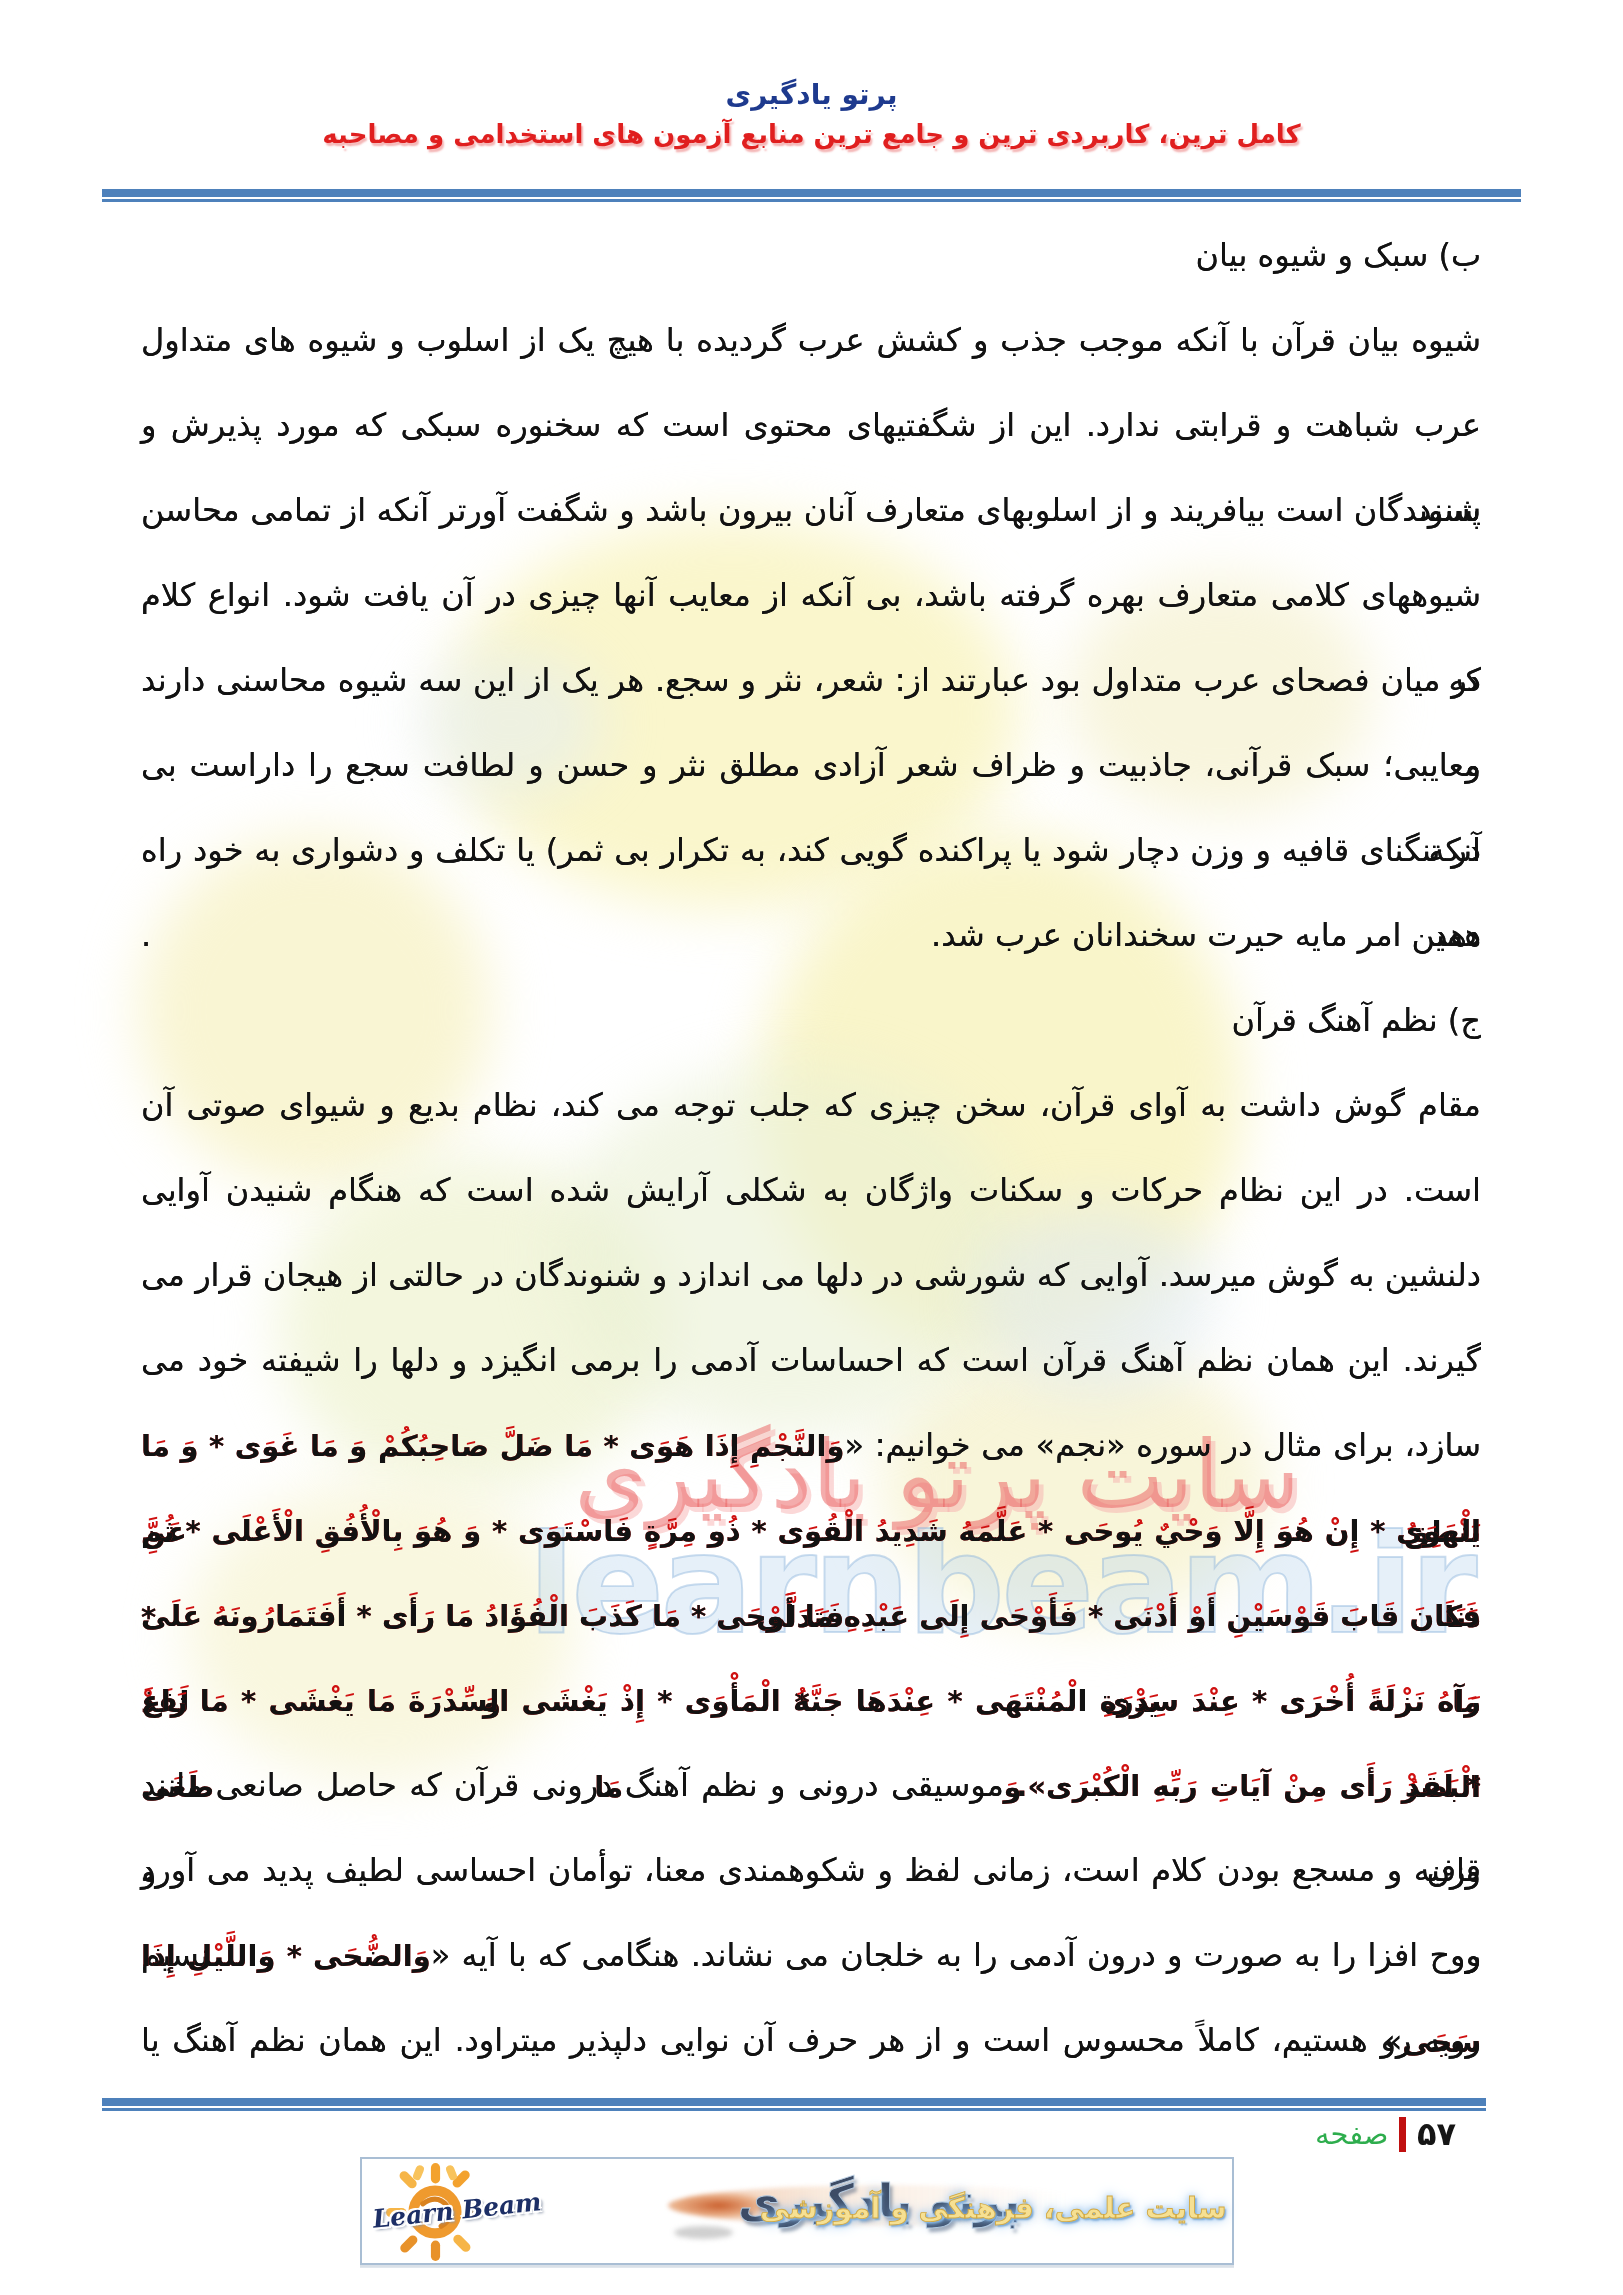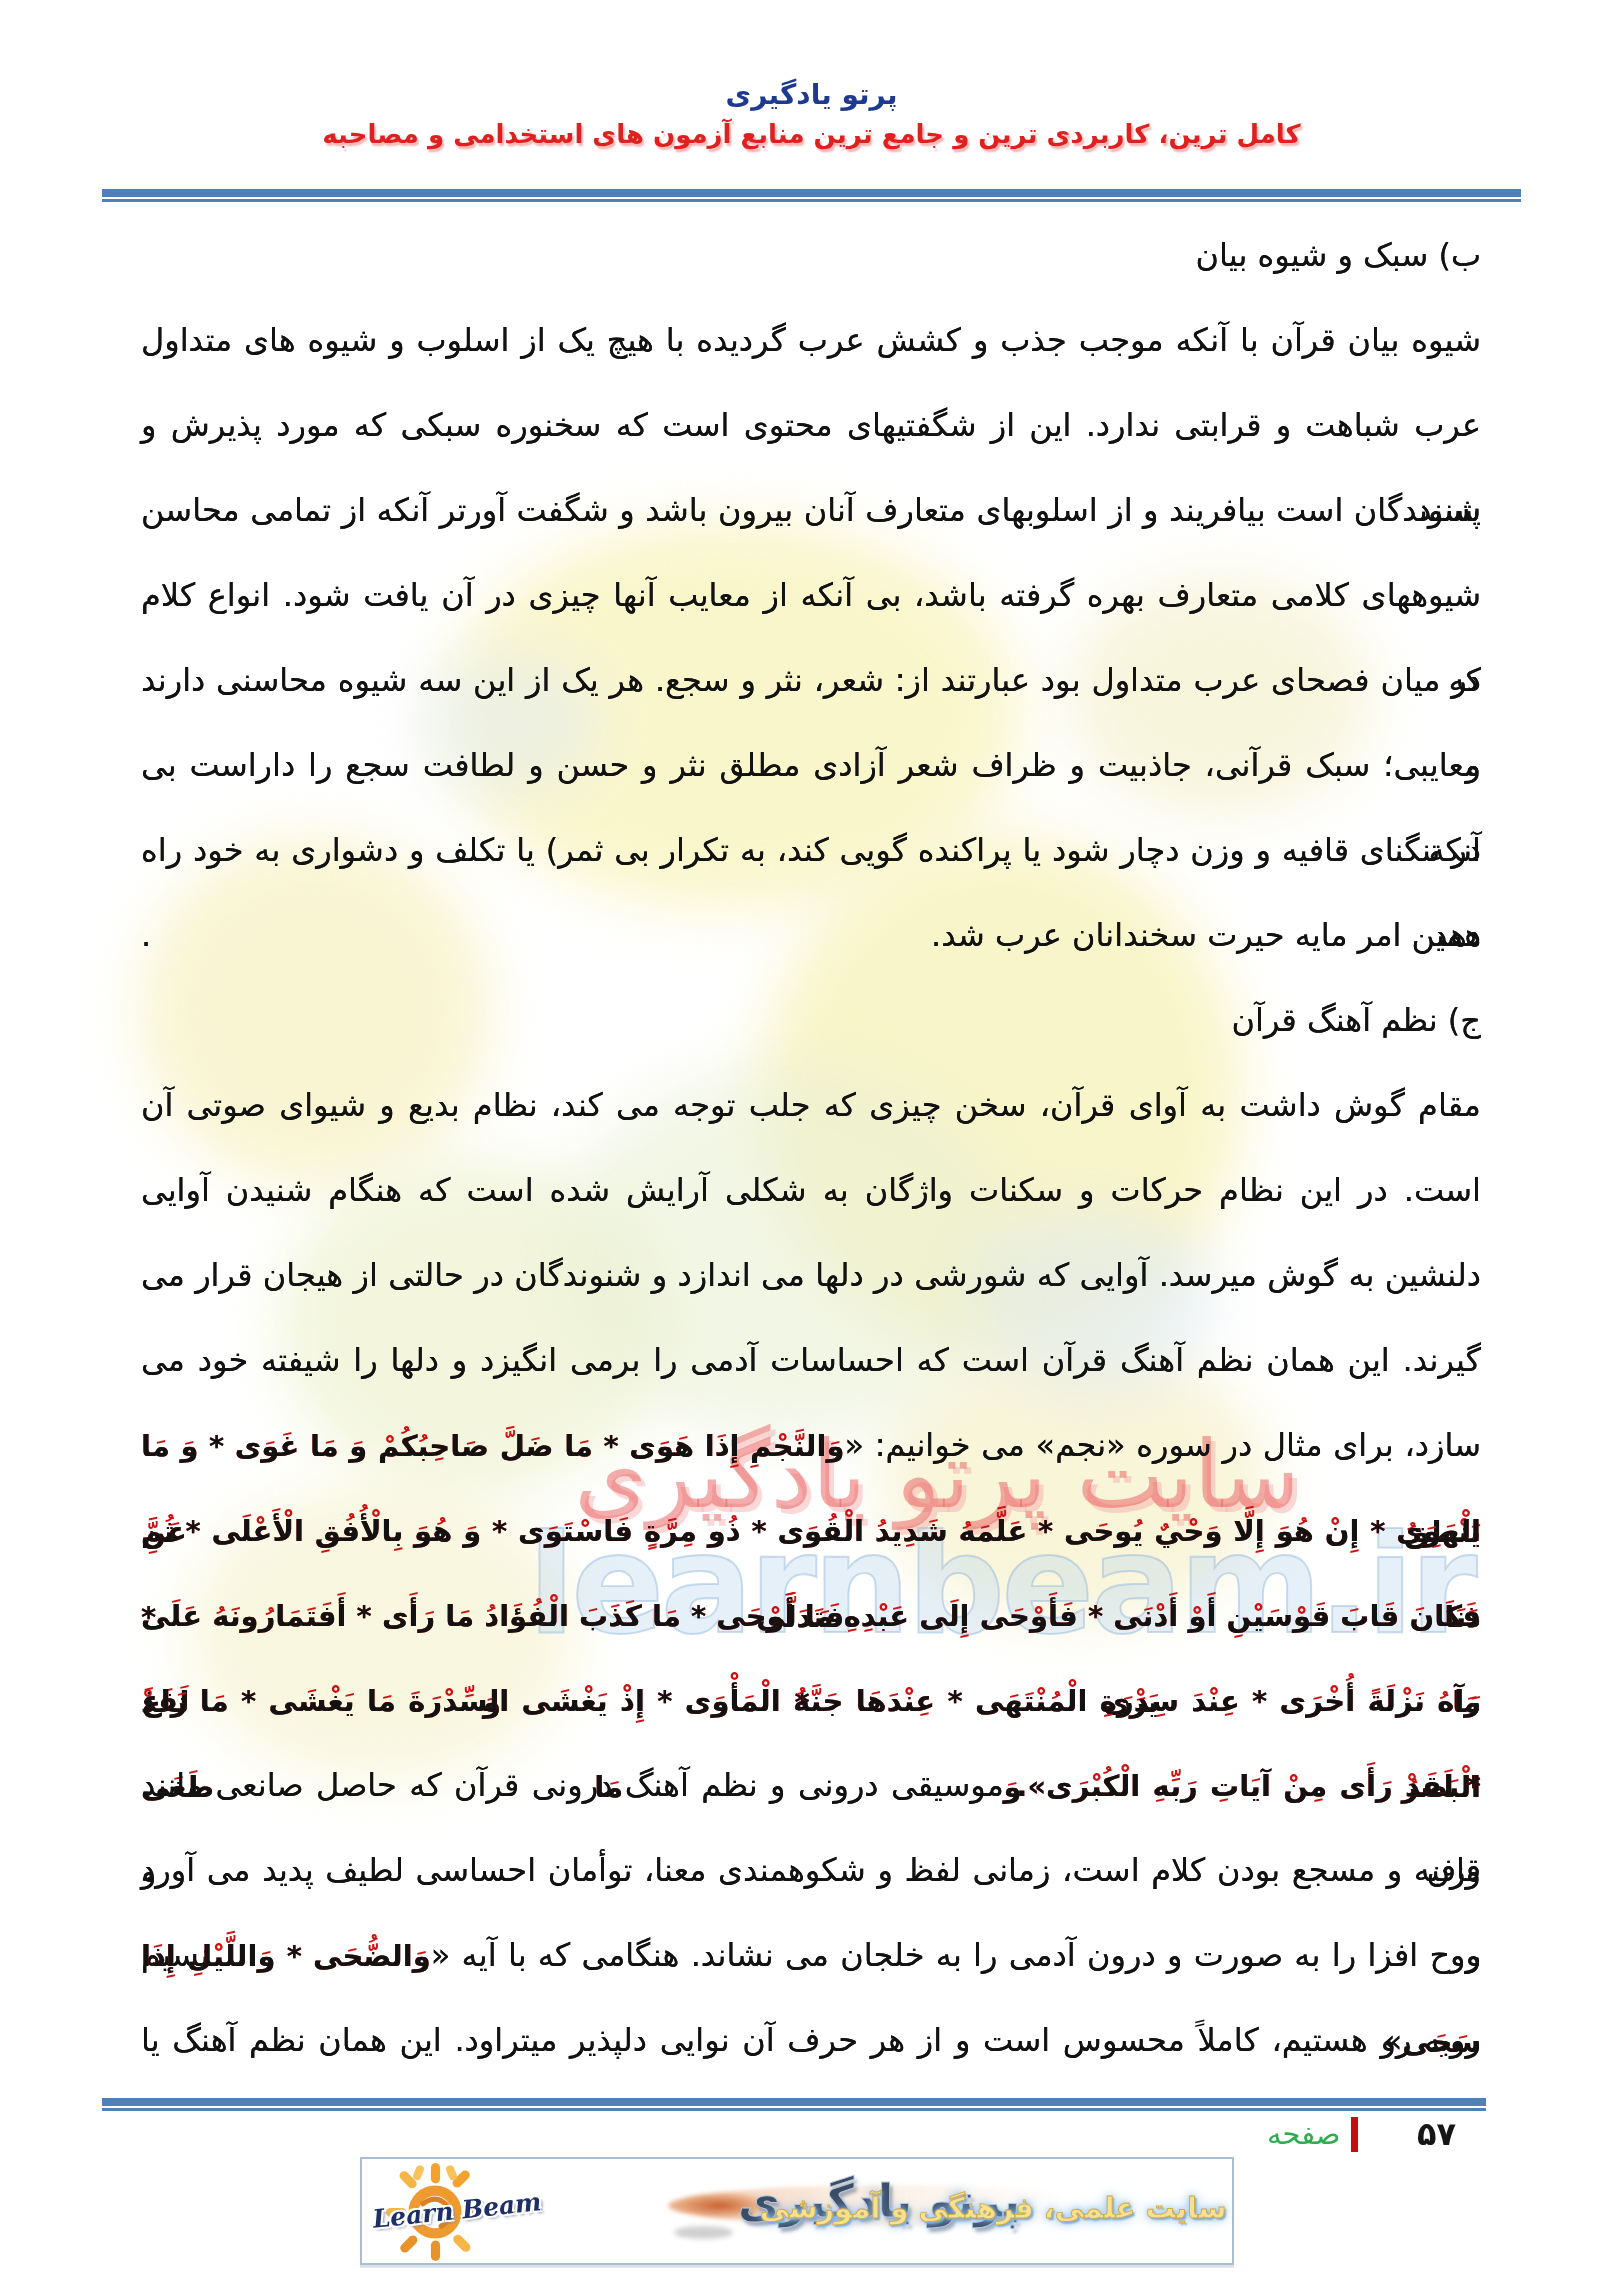--- a/index.html
+++ b/index.html
@@ -37,21 +37,21 @@
   .layer.top{position:absolute;inset:0;}
   .just .layer{text-align:justify;text-align-last:justify;}
   .ralign .layer{text-align:right;}
   .line span.fa{color:var(--ink);}
   .line .bot span.ay{color:var(--ayah-red);}
   .line .top span{color:var(--ink);}
   .line span.ay{font-weight:bold;font-size:29px;}
   
   .page-label{position:absolute;top:2115px;right:167px;direction:rtl;display:flex;
               align-items:center;gap:11px;font-size:30px;}
-  .page-label .num{color:#151515;font-weight:bold;font-size:32px;margin-left:48px;}
+  .page-label .num{color:#151515;font-weight:bold;font-size:32px;}
   .page-label .bar{display:inline-block;width:6.5px;height:35px;background:var(--red-bar);}
   .page-label .lbl{color:var(--green);font-size:29px;}
   .banner{position:absolute;left:360px;top:2157px;width:870px;height:104px;background:#fff;
           border:2.8px solid #a9bed4;box-shadow:0 2.8px 0 rgba(150,170,190,.35);}
   .sun{position:absolute;left:22px;top:1.9px;width:102px;height:102px;}
   .learnbeam{position:absolute;left:7.4px;top:37px;width:176px;text-align:center;
              font-family:"DejaVu Serif",serif;font-style:italic;font-weight:bold;font-size:25px;
              color:#1d2f66;transform:rotate(-6deg);
              text-shadow:-1.9px -1.9px 0 #fff,1.9px -1.9px 0 #fff,-1.9px 1.9px 0 #fff,1.9px 1.9px 0 #fff,2.8px 2.8px 2.8px #8a95a8;}
   .comet{position:absolute;left:306px;top:26px;width:445px;height:41px;border-radius:50%;

